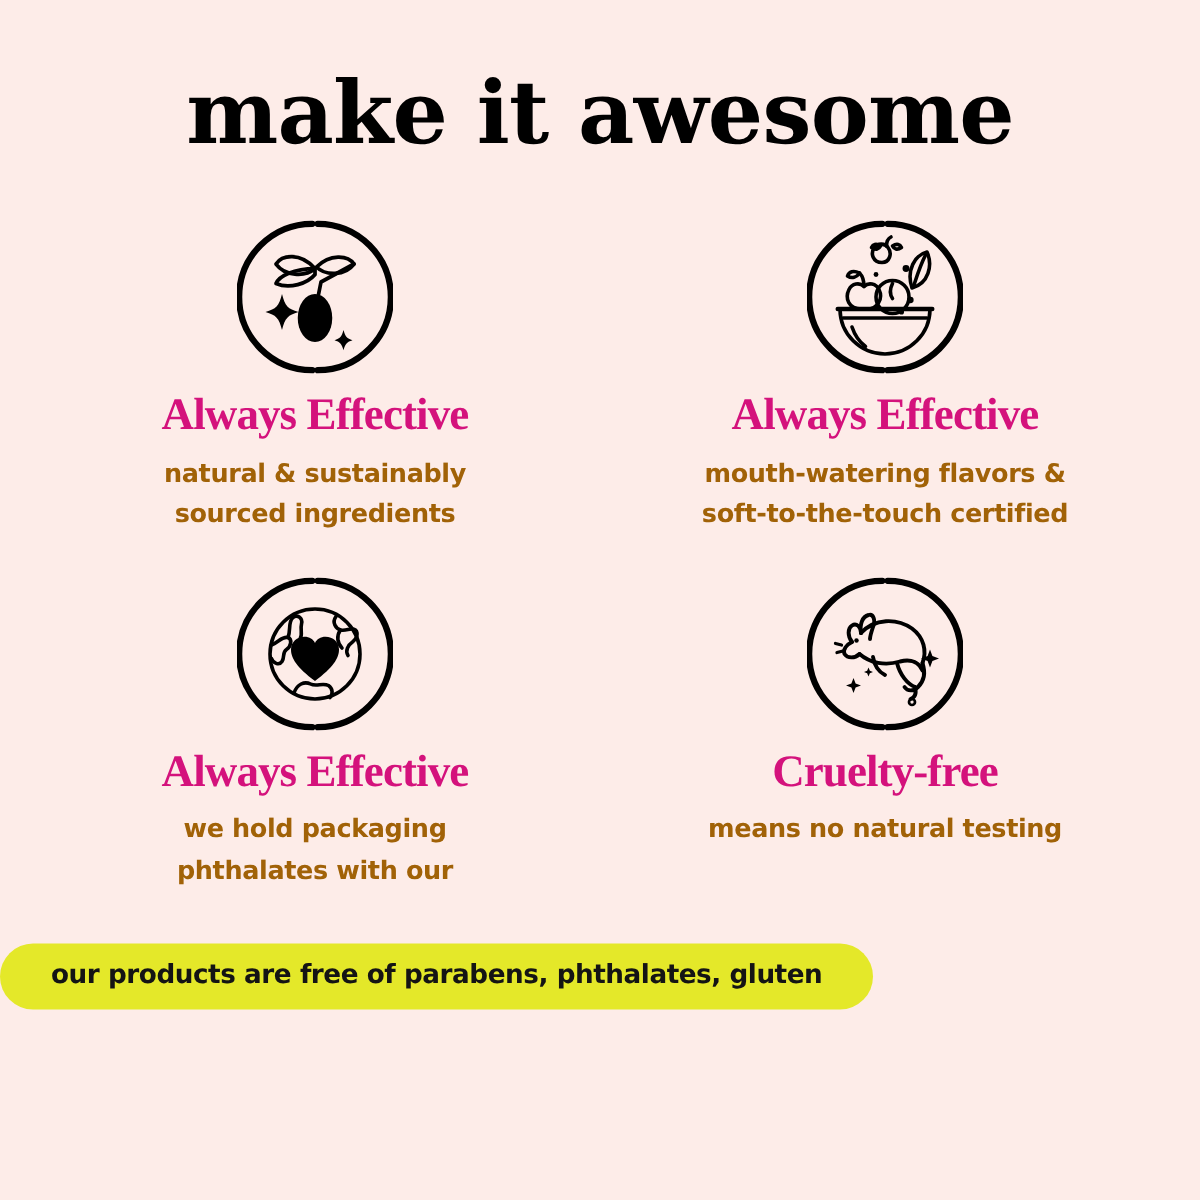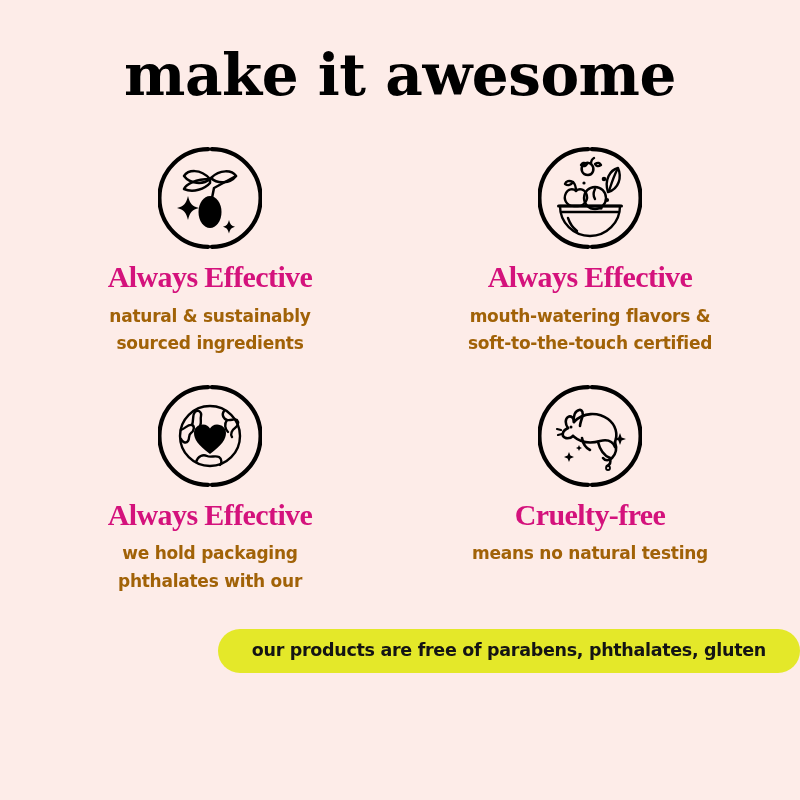--- a/index.html
+++ b/index.html
@@ -87,21 +87,21 @@
     color: #a16207;
     letter-spacing: -0.25px;
   }
   .card-body .line { display: block; white-space: nowrap; }
 
   
   .pill-row {
     margin-top: 34px;
     width: 100%;
     display: flex;
-    justify-content: flex-end;
+    justify-content: flex-start;
   }
   .pill {
     background: #E4E829;
     color: #141414;
     border-radius: 999px;
     padding: 11px 34px 12px 34px;
     font-family: "DejaVu Sans", "Liberation Sans", sans-serif;
     font-weight: 700;
     font-size: 17.5px;
     line-height: 1.2;

